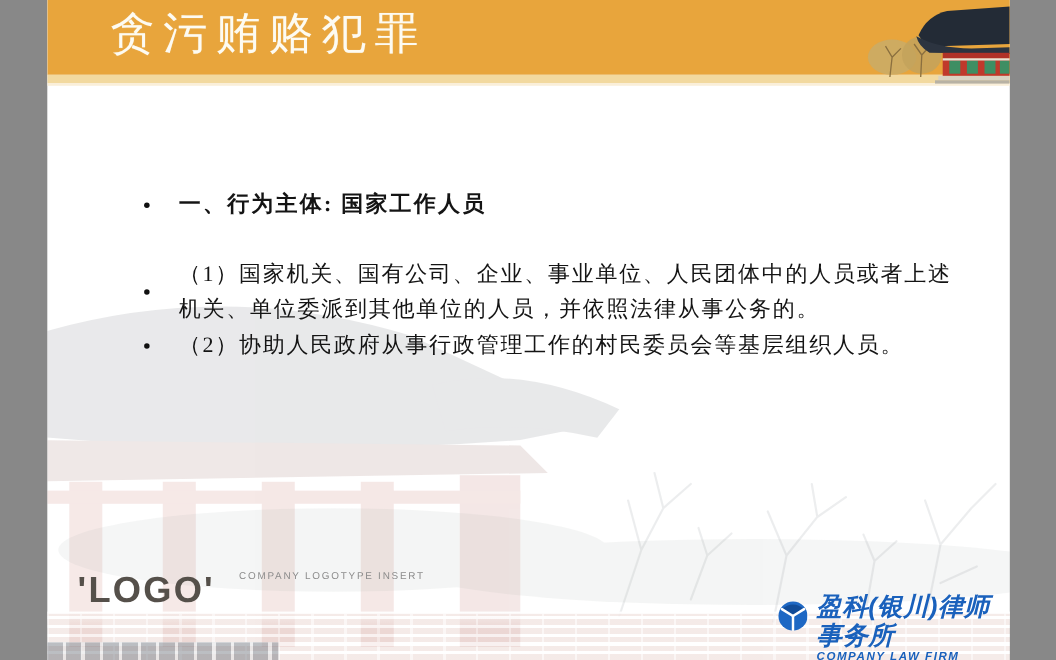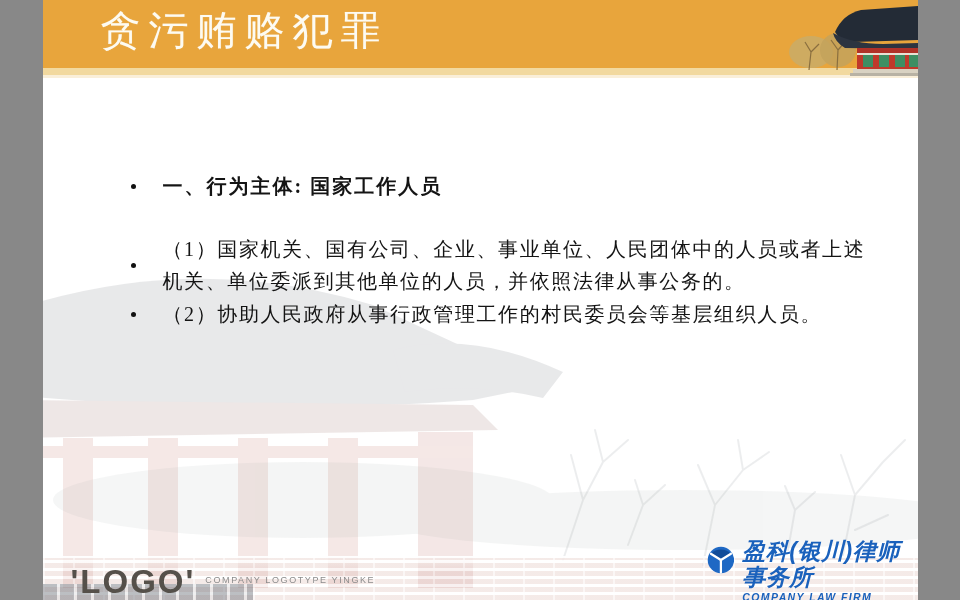--- a/index.html
+++ b/index.html
@@ -41,21 +41,21 @@
   .bullet-list li{display:flex;align-items:flex-start;margin:0;}
   .bullet-list li.gap{margin-top:30px;align-items:center;}
   .bullet-dot{flex:0 0 38px;position:relative;height:32.5px;}
   .bullet-dot::after{content:"";position:absolute;left:6px;top:14px;width:5px;height:5px;border-radius:50%;background:#111;}
   .bullet-text{
     flex:1;font-size:20px;line-height:32.5px;letter-spacing:1.6px;
     white-space:pre-wrap;font-weight:400;
   }
   li.strong .bullet-text{font-size:20px;font-weight:700;letter-spacing:2px;}
   
-  .footer-logo{position:absolute;left:28px;top:564px;display:flex;align-items:center;}
+  .footer-logo{position:absolute;left:28px;top:518px;display:flex;align-items:flex-start;gap:12px;}
   .logo-text{
     font-family:"Liberation Sans","DejaVu Sans",sans-serif;
     font-size:33px;font-weight:800;color:#55504A;letter-spacing:2px;line-height:36px;
   }
   .logo-caption{
     font-family:"Liberation Sans","DejaVu Sans",sans-serif;
     font-size:9px;color:#8C8C8C;letter-spacing:1.6px;margin:0 0 5px 10px;
   }
   .firm-block{position:absolute;left:664px;top:538px;display:flex;align-items:flex-start;font-style:italic;}
   .firm-logo{width:40px;height:40px;margin-top:2px;}
@@ -152,21 +152,21 @@
       </li>
       <li>
         <span class="bullet-dot"></span>
         <span class="bullet-text">（2）协助人民政府从事行政管理工作的村民委员会等基层组织人员。</span>
       </li>
     </ul>
   </div>
 
   <div class="footer-logo">
     <span class="logo-text">'LOGO'</span>
-    <span class="logo-caption">COMPANY LOGOTYPE YINGKE</span>
+    <span class="logo-caption">COMPANY LOGOTYPE INSERT</span>
   </div>
 
   <div class="firm-block">
     <svg class="firm-logo" viewBox="0 0 40 40" aria-hidden="true">
       <circle cx="20" cy="20" r="19" fill="#1E68C4"></circle>
       <path d="M20,20 L6,11 A19,19 0 0 1 34,11 Z" fill="#114C99"></path>
       <g stroke="#FFFFFF" stroke-width="3.2" stroke-linecap="round">
         <line x1="20" y1="20" x2="5.5" y2="11"></line>
         <line x1="20" y1="20" x2="34.5" y2="11"></line>
         <line x1="20" y1="20" x2="20" y2="38"></line>

